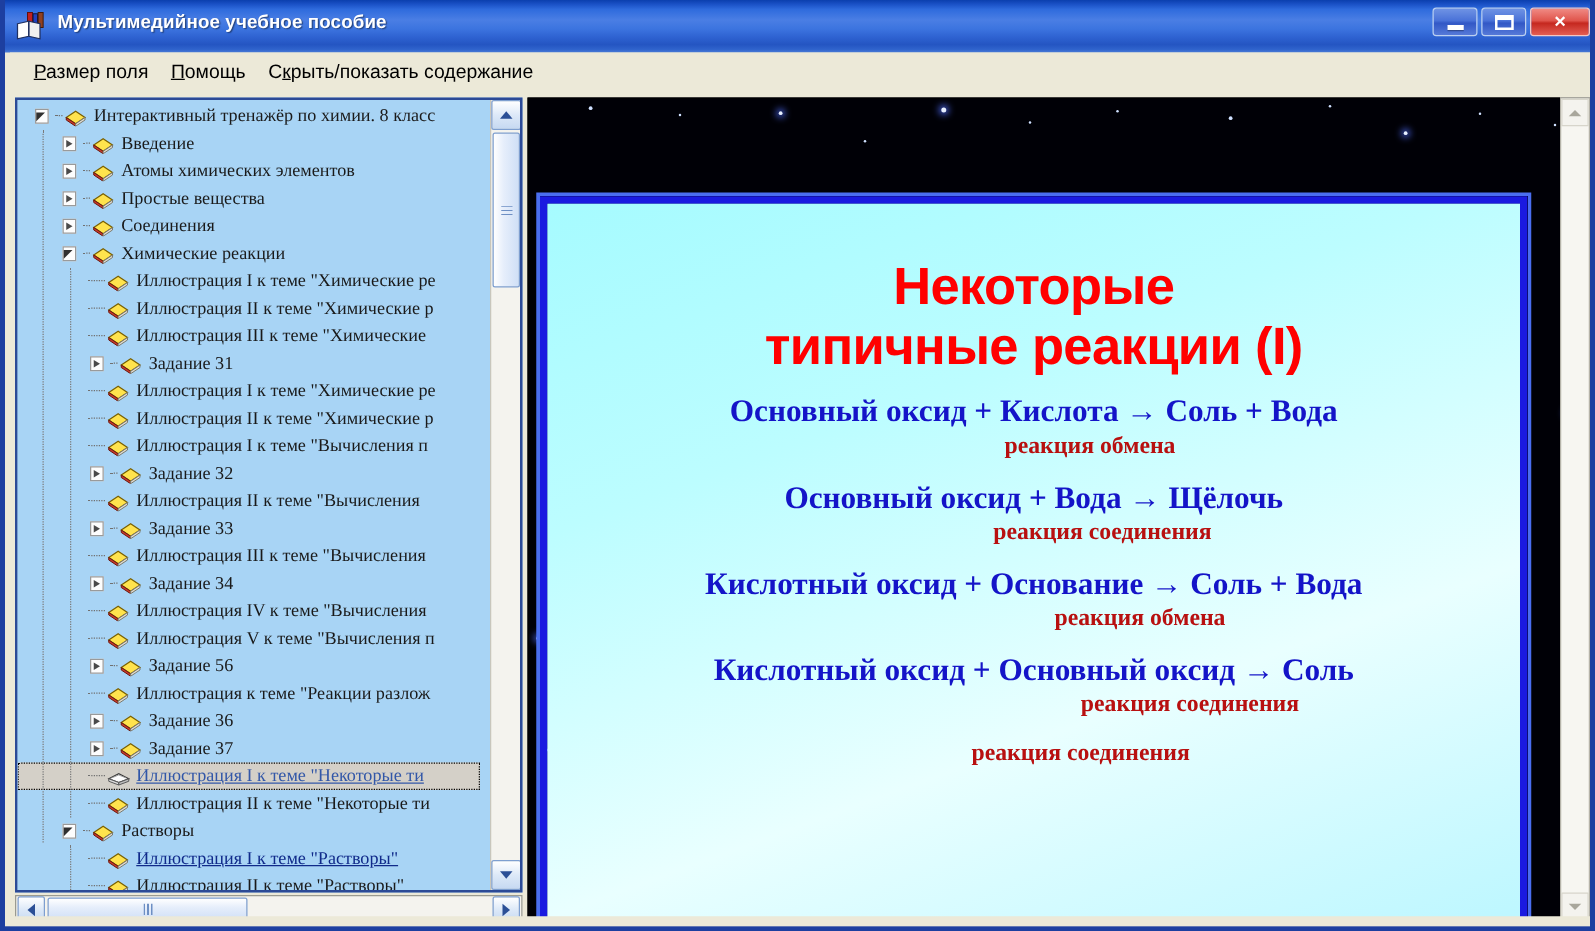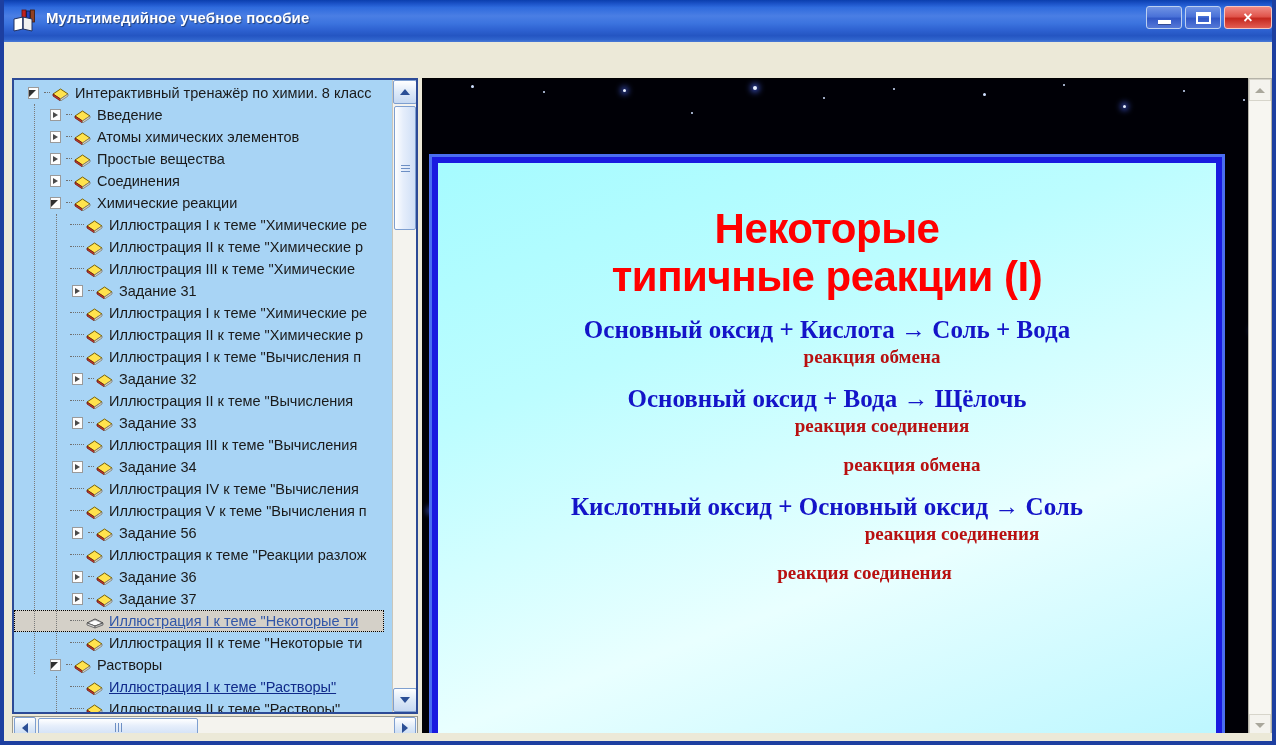--- a/index.html
+++ b/index.html
@@ -141,20 +141,21 @@
     background: #a8d4f5;
     overflow: hidden;
   }
   .tree-viewport {
     position: absolute;
     left: 0; top: 0;
     width: 414px;
     height: 632px;
     overflow: hidden;
     background: #a8d4f5;
+    font-family: Liberation Serif, serif;
   }
   .tree-list {
     position: absolute;
     left: 0; top: 2px;
     width: 900px;
   }
   .tnode {
     position: relative;
     height: 22px;
     display: flex;
@@ -478,20 +479,25 @@
         </div>
         <div class="win-btn">
           <div class="glyph-max"></div>
         </div>
         <div class="win-btn close">
           <div class="glyph-close">×</div>
         </div>
       </div>
     </div>
 
+    <div class="menubar" id="menubar">
+        <div class="menu-item"><u>Р</u>азмер поля</div>
+        <div class="menu-item"><u>П</u>омощь</div>
+        <div class="menu-item">С<u>к</u>рыть/показать содержание</div>
+      </div>
 
     <div class="content">
 
       <div class="tree-panel">
         <div class="tree-viewport">
           <div class="tree-list" id="tree-list">
               <div class="tnode" style="padding-left: 12px;">
                 <div class="expander expanded"></div>
                 <div class="dash" style="flex: 0 0 6px; width: 6px;"></div>
                 <div class="bookicon">
@@ -903,20 +909,21 @@
             <div class="eq-block" id="eq-block">
                 <div class="eq-group">
                   <div class="eq-line">Основный оксид  +  Кислота  →  Соль  +  Вода</div>
                   <div class="eq-sub" style="padding-left: 90px;">реакция обмена</div>
                 </div>
                 <div class="eq-group">
                   <div class="eq-line">Основный оксид  +  Вода  →  Щёлочь</div>
                   <div class="eq-sub" style="padding-left: 110px;">реакция соединения</div>
                 </div>
                 <div class="eq-group">
+                  <div class="eq-line">Кислотный оксид  +  Основание  →  Соль  +  Вода</div>
                   <div class="eq-sub" style="padding-left: 170px;">реакция обмена</div>
                 </div>
                 <div class="eq-group">
                   <div class="eq-line">Кислотный оксид  +  Основный оксид  →  Соль</div>
                   <div class="eq-sub" style="padding-left: 250px;">реакция соединения</div>
                 </div>
                 <div class="eq-group">
                   <div class="eq-sub" style="padding-left: 75px;">реакция соединения</div>
                 </div>
               </div>

